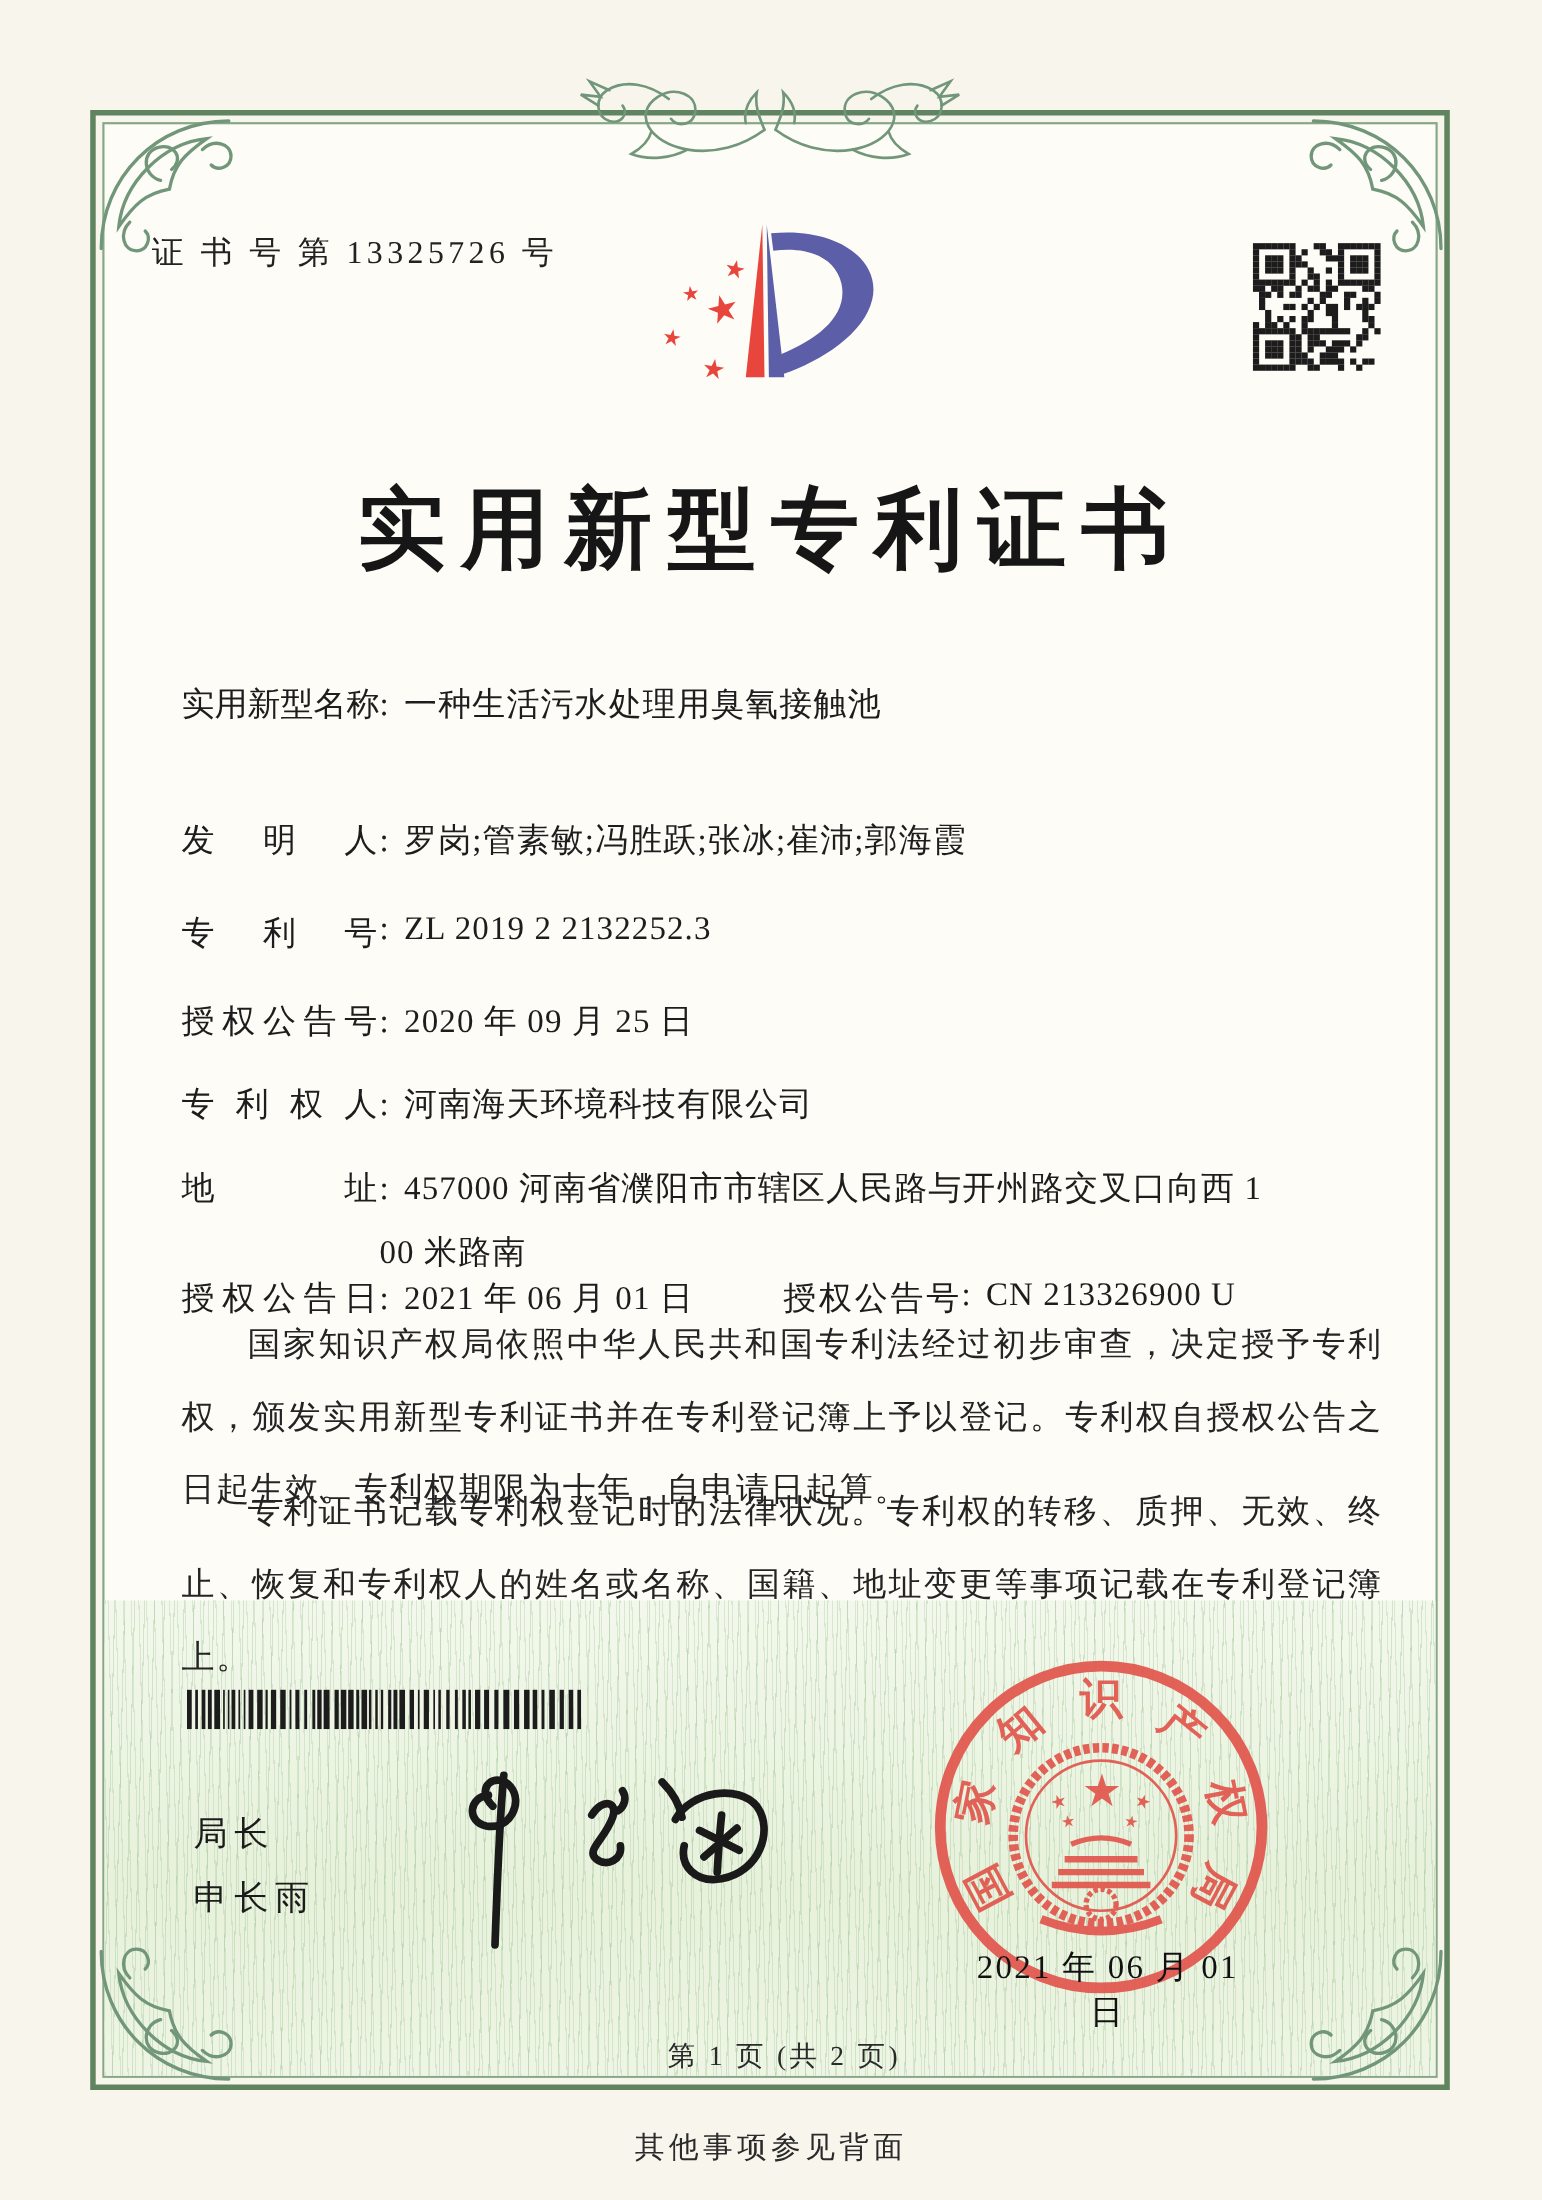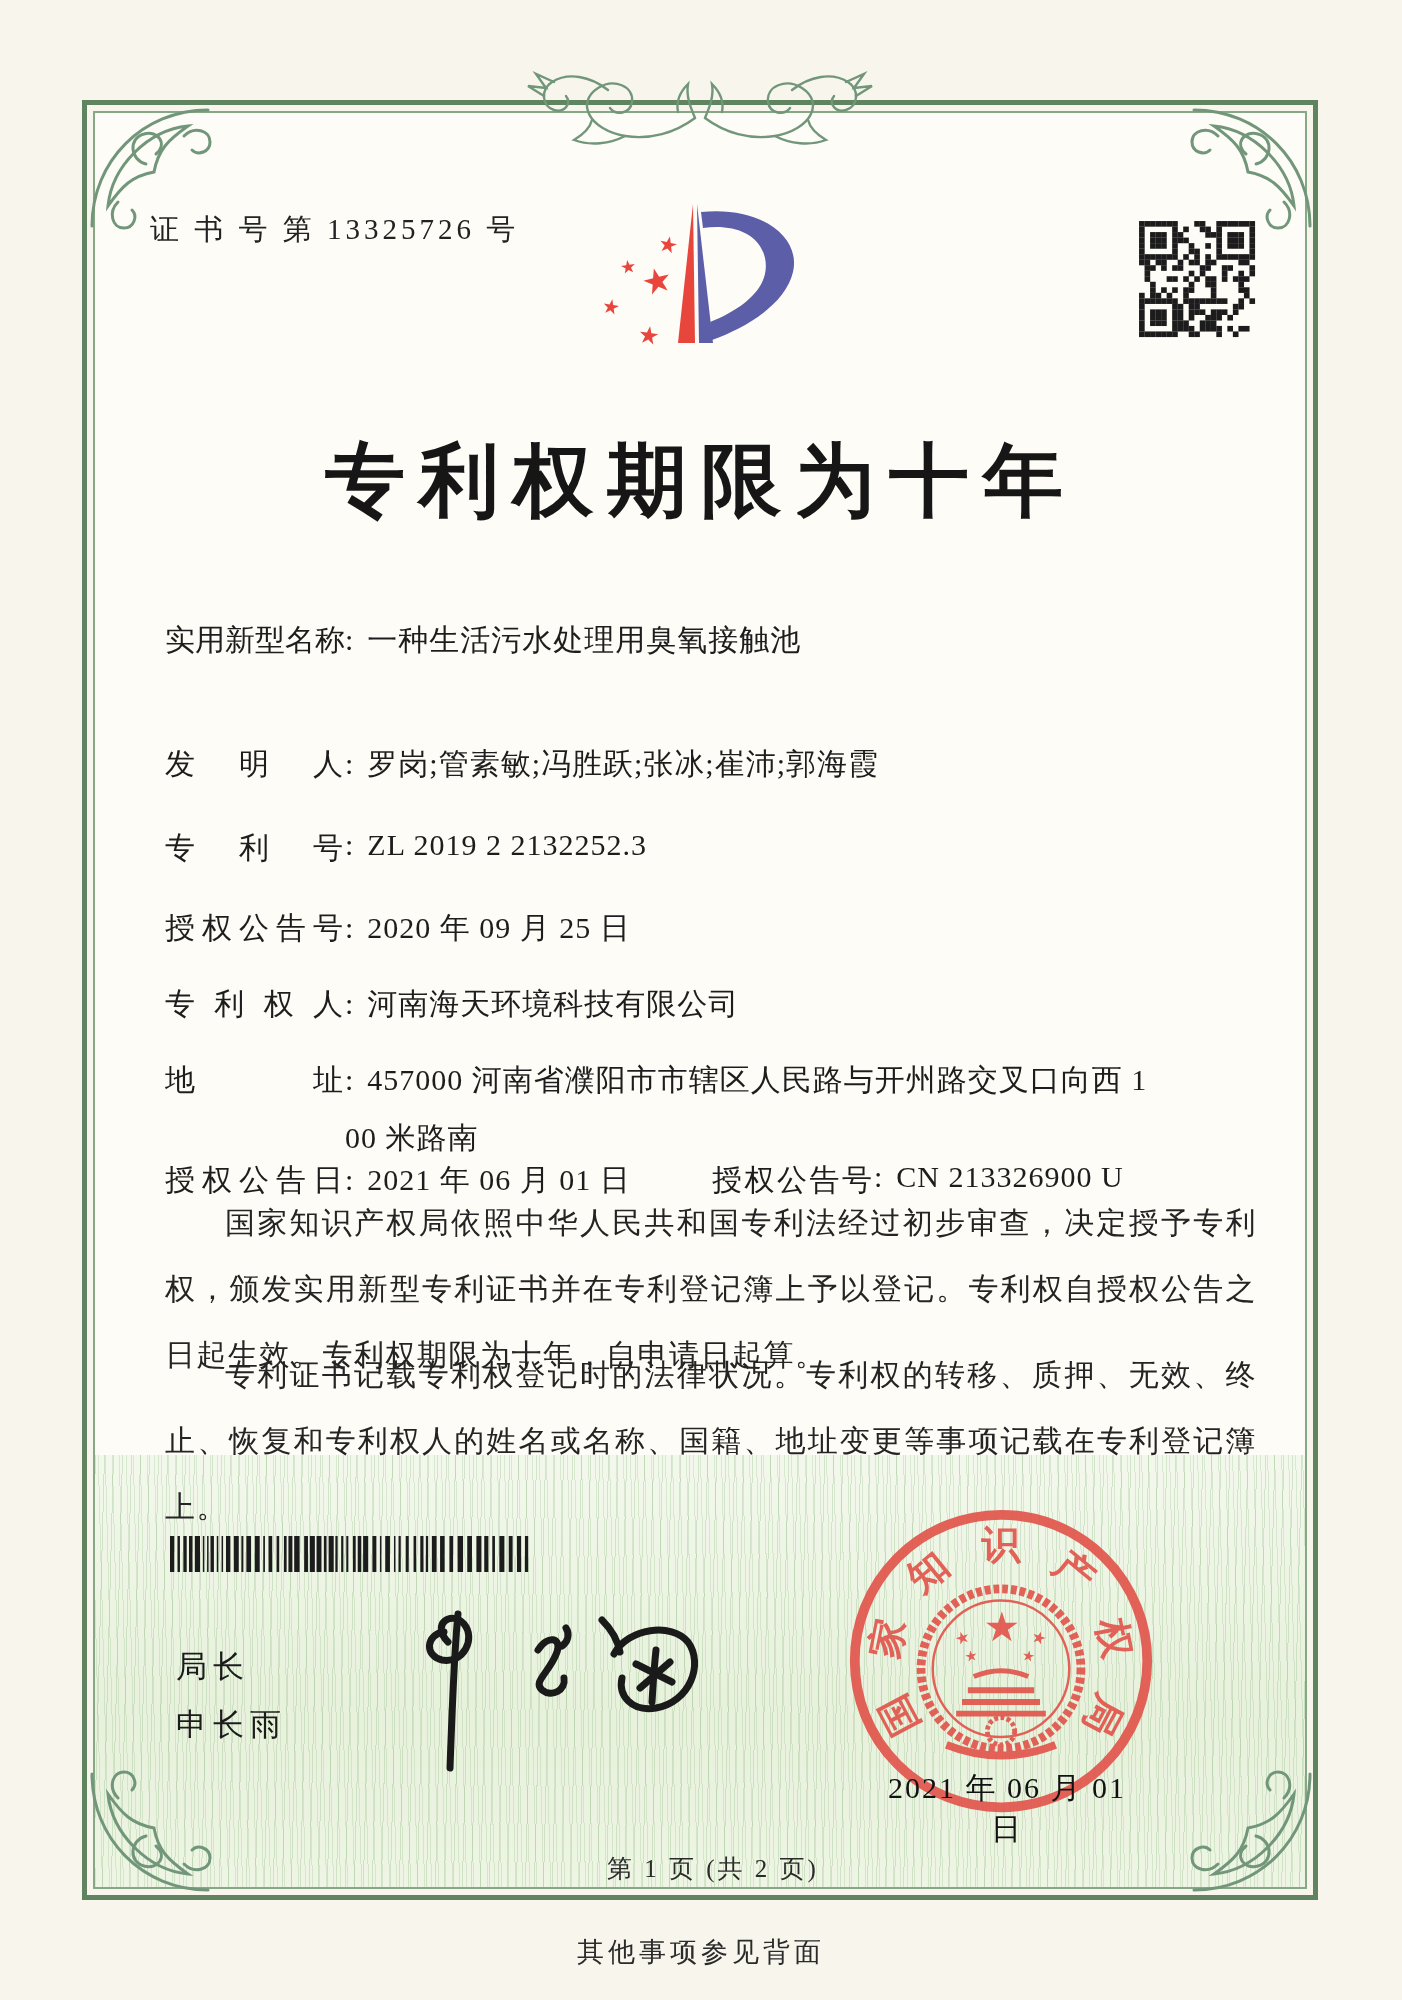--- a/index.html
+++ b/index.html
@@ -39,21 +39,21 @@
   .corner{position:absolute;width:170px;height:170px;}
   .corner.tl{left:88px;top:106px;}
   .corner.tr{right:88px;top:106px;transform:scaleX(-1);}
   .corner.bl{left:88px;bottom:106px;transform:scaleY(-1);}
   .corner.br{right:88px;bottom:106px;transform:scale(-1,-1);}
   .dragons{position:absolute;left:490px;top:58px;width:420px;height:90px;}
 
   
   .certno{
     position:absolute;left:138px;top:210px;
-    font-size:29px;letter-spacing:4px;color:#222;margin-left:12px;
+    font-size:29px;letter-spacing:4px;color:#222;
   }
   .logo{position:absolute;left:575px;top:196px;width:230px;height:152px;}
   .qr{position:absolute;left:1128px;top:210px;width:138px;height:138px;}
 
   .title{
     position:absolute;left:0;top:428px;width:1402px;
     text-align:center;font-size:80px;font-weight:bold;
     letter-spacing:14px;color:#161616;
   }
 
@@ -394,21 +394,21 @@
       <rect x="5" y="22" width="1.02" height="1.02" fill="#1c1c1c"></rect>
       <rect x="6" y="22" width="1.02" height="1.02" fill="#1c1c1c"></rect>
       <rect x="7" y="22" width="1.02" height="1.02" fill="#1c1c1c"></rect>
       <rect x="8" y="22" width="1.02" height="1.02" fill="#1c1c1c"></rect>
       <rect x="11" y="22" width="1.02" height="1.02" fill="#1c1c1c"></rect>
       <rect x="12" y="22" width="1.02" height="1.02" fill="#1c1c1c"></rect>
       <rect x="16" y="22" width="1.02" height="1.02" fill="#1c1c1c"></rect>
       <rect x="19" y="22" width="1.02" height="1.02" fill="#1c1c1c"></rect>
     </svg>
 
-  <div class="title">专利权期限为十年</div>
+  <div class="title">实用新型专利证书</div>
 
   <div class="frow" style="top:620px">
     <span class="lbl">实用新型名称</span><span class="colon">:</span><span class="val">一种生活污水处理用臭氧接触池</span>
   </div>
   <div class="frow" style="top:744px">
     <span class="lbl">发明人</span><span class="colon">:</span><span class="val">罗岗;管素敏;冯胜跃;张冰;崔沛;郭海霞</span>
   </div>
   <div class="frow" style="top:828px">
     <span class="lbl">专利号</span><span class="colon">:</span><span class="val">ZL 2019 2 2132252.3</span>
   </div>

